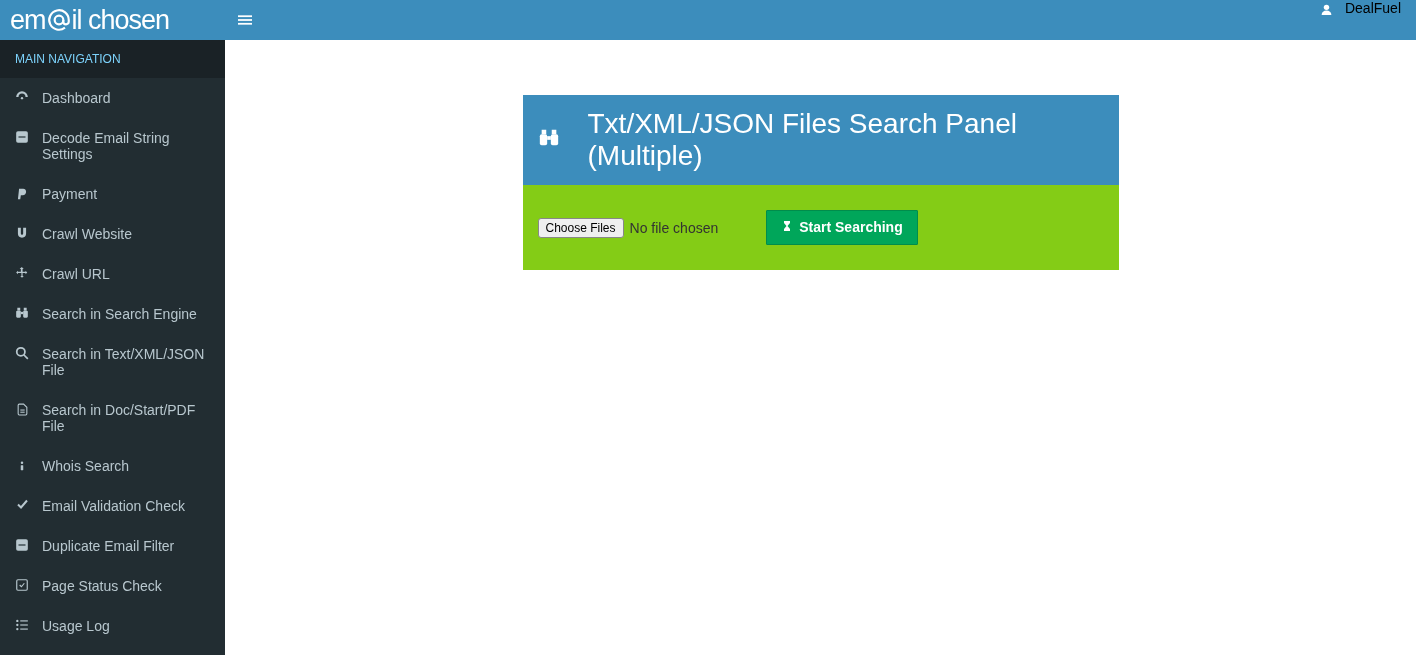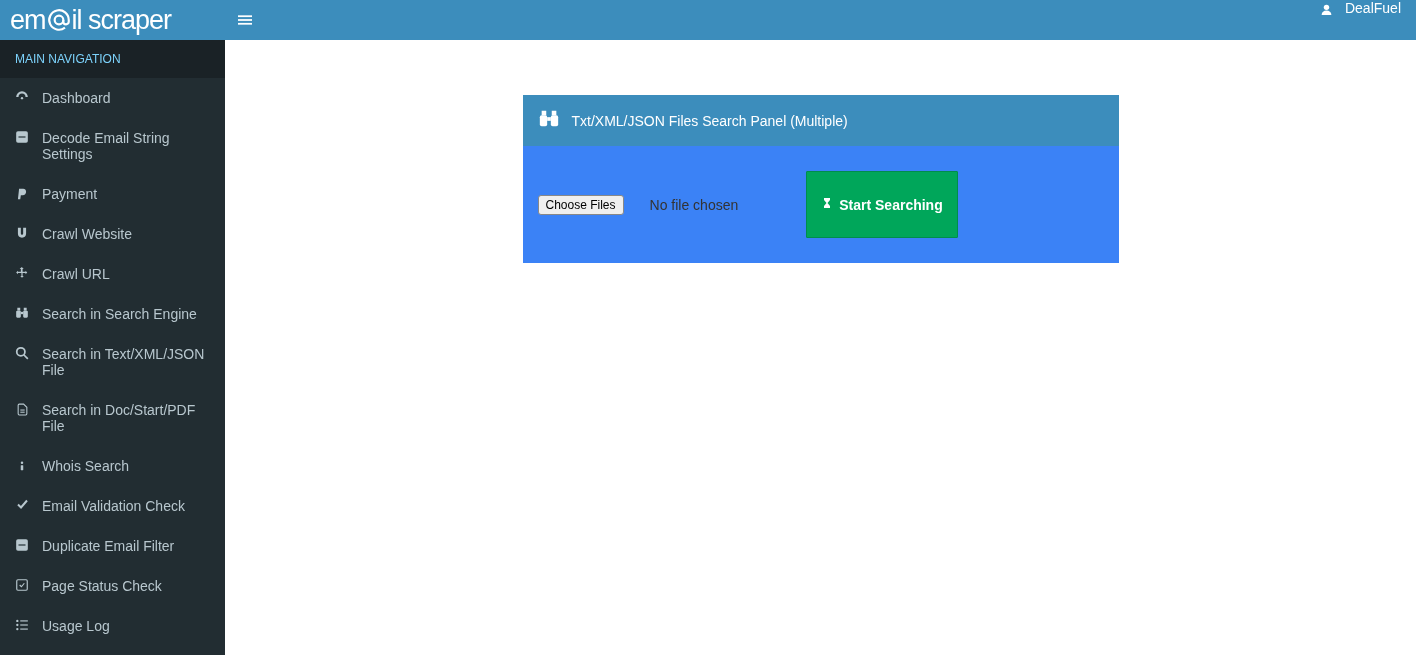--- a/index.html
+++ b/index.html
@@ -3,59 +3,59 @@
   <meta charset="utf-8">
   <style>
     * { margin: 0; padding: 0; box-sizing: border-box; }
     body { font-family: 'Source Sans Pro', 'Helvetica Neue', Helvetica, Arial, sans-serif; font-size: 14px; background: #ecf0f5; width: 1416px; height: 655px; overflow: hidden; }
     
     .header { height: 40px; background: #3c8dbc; display: flex; align-items: flex-start; }
     .logo-area { width: 225px; height: 40px; display: flex; align-items: center; padding-left: 10px; }
     .logo-text { color: #fff; font-size: 27px; font-weight: 300; letter-spacing: -1px; display: flex; align-items: center; }
     .logo-at { display: inline-flex; align-items: center; justify-content: center; }
     .hamburger { width: 40px; height: 40px; display: flex; align-items: center; justify-content: center; color: #fff; cursor: pointer; }
-    .header-right { margin-left: auto; display: flex; align-items: center; padding-right: 15px; color: #ffffff; gap: 12px; }
+    .header-right { margin-left: auto; display: flex; align-items: center; padding-right: 15px; color: #000000; gap: 12px; }
     .user-icon svg { vertical-align: middle; }
     
     .main-wrapper { display: flex; height: calc(655px - 40px); }
     
     .sidebar { width: 225px; background: #222d32; color: #b8c7ce; height: 100%; overflow-y: auto; }
     .sidebar-header { color: #7dd3fc; background: #1a2226; padding: 12px 15px; font-size: 12px; }
     .sidebar ul { list-style: none; }
     .sidebar li { display: flex; align-items: flex-start; padding: 12px 12px; color: #b8c7ce; cursor: pointer; font-size: 14px; }
     .sidebar-icon { width: 20px; margin-right: 10px; display: inline-flex; align-items: center; justify-content: center; flex-shrink: 0; }
     .sidebar-icon svg { display: block; }
     
     .content { flex: 1; background: #ffffff; padding: 0; }
     .panel-wrapper { margin: 55px auto 0 auto; width: 596px; }
-    .panel-header { background: #3c8dbc; color: #fff; padding: 13px 15px; font-size: 14px; font-weight: 400; display: flex; align-items: center; gap: 12px; }
-    .panel-body { background: #3b82f6; padding: 25px 15px; display: flex; align-items: center; gap: 68px; }
+    .panel-header { background: #3c8dbc; color: #fff; padding: 13px 15px; font-size: 28px; font-weight: 400; display: flex; align-items: center; gap: 28px; }
+    .panel-body { background: #84cc16; padding: 25px 15px; display: flex; align-items: center; gap: 48px; }
     
     .file-input-wrapper { display: flex; align-items: center; gap: 6px; }
     .choose-files-btn { background: #efefef; border: 1px solid #888; border-radius: 3px; padding: 2px 7px; font-size: 12px; font-family: Arial, sans-serif; cursor: pointer; }
-    .file-status { font-size: 14px; color: #333; margin-left: 20px; }
-    
-    .start-btn { background: #00a65a; border: 1px solid #008d4c; color: #fff; padding: 24px 14px; font-size: 14px; font-weight: 600; cursor: pointer; display: inline-flex; align-items: center; gap: 6px; border-radius: 1px; }
+    .file-status { font-size: 14px; color: #333; }
+    
+    .start-btn { background: #00a65a; border: 1px solid #008d4c; color: #fff; padding: 8px 14px; font-size: 14px; font-weight: 600; cursor: pointer; display: inline-flex; gap: 6px; border-radius: 1px; }
     
     .hourglass-icon { font-size: 13px; }
   </style>
 </head>
 <body>
 
 <div class="header">
   <div class="logo-area">
     <span class="logo-text">
       <span>em</span>
       <span class="logo-at">
         <svg width="26" height="26" viewBox="0 0 24 24" fill="none" stroke="#fff" stroke-width="2">
             <circle cx="12" cy="12" r="4"></circle>
             <path d="M16 12v1.5a2.5 2.5 0 0 0 5 0V12a9 9 0 1 0-3.5 7.1"></path>
           </svg>
       </span>
-      <span>il scraper</span>
+      <span>il chosen</span>
     </span>
   </div>
   <div class="hamburger">
     <svg width="14" height="14" viewBox="0 0 24 24" fill="#fff">
         <rect y="4" width="24" height="3"></rect>
         <rect y="10.5" width="24" height="3"></rect>
         <rect y="17" width="24" height="3"></rect>
       </svg>
   </div>
   <div class="header-right">

